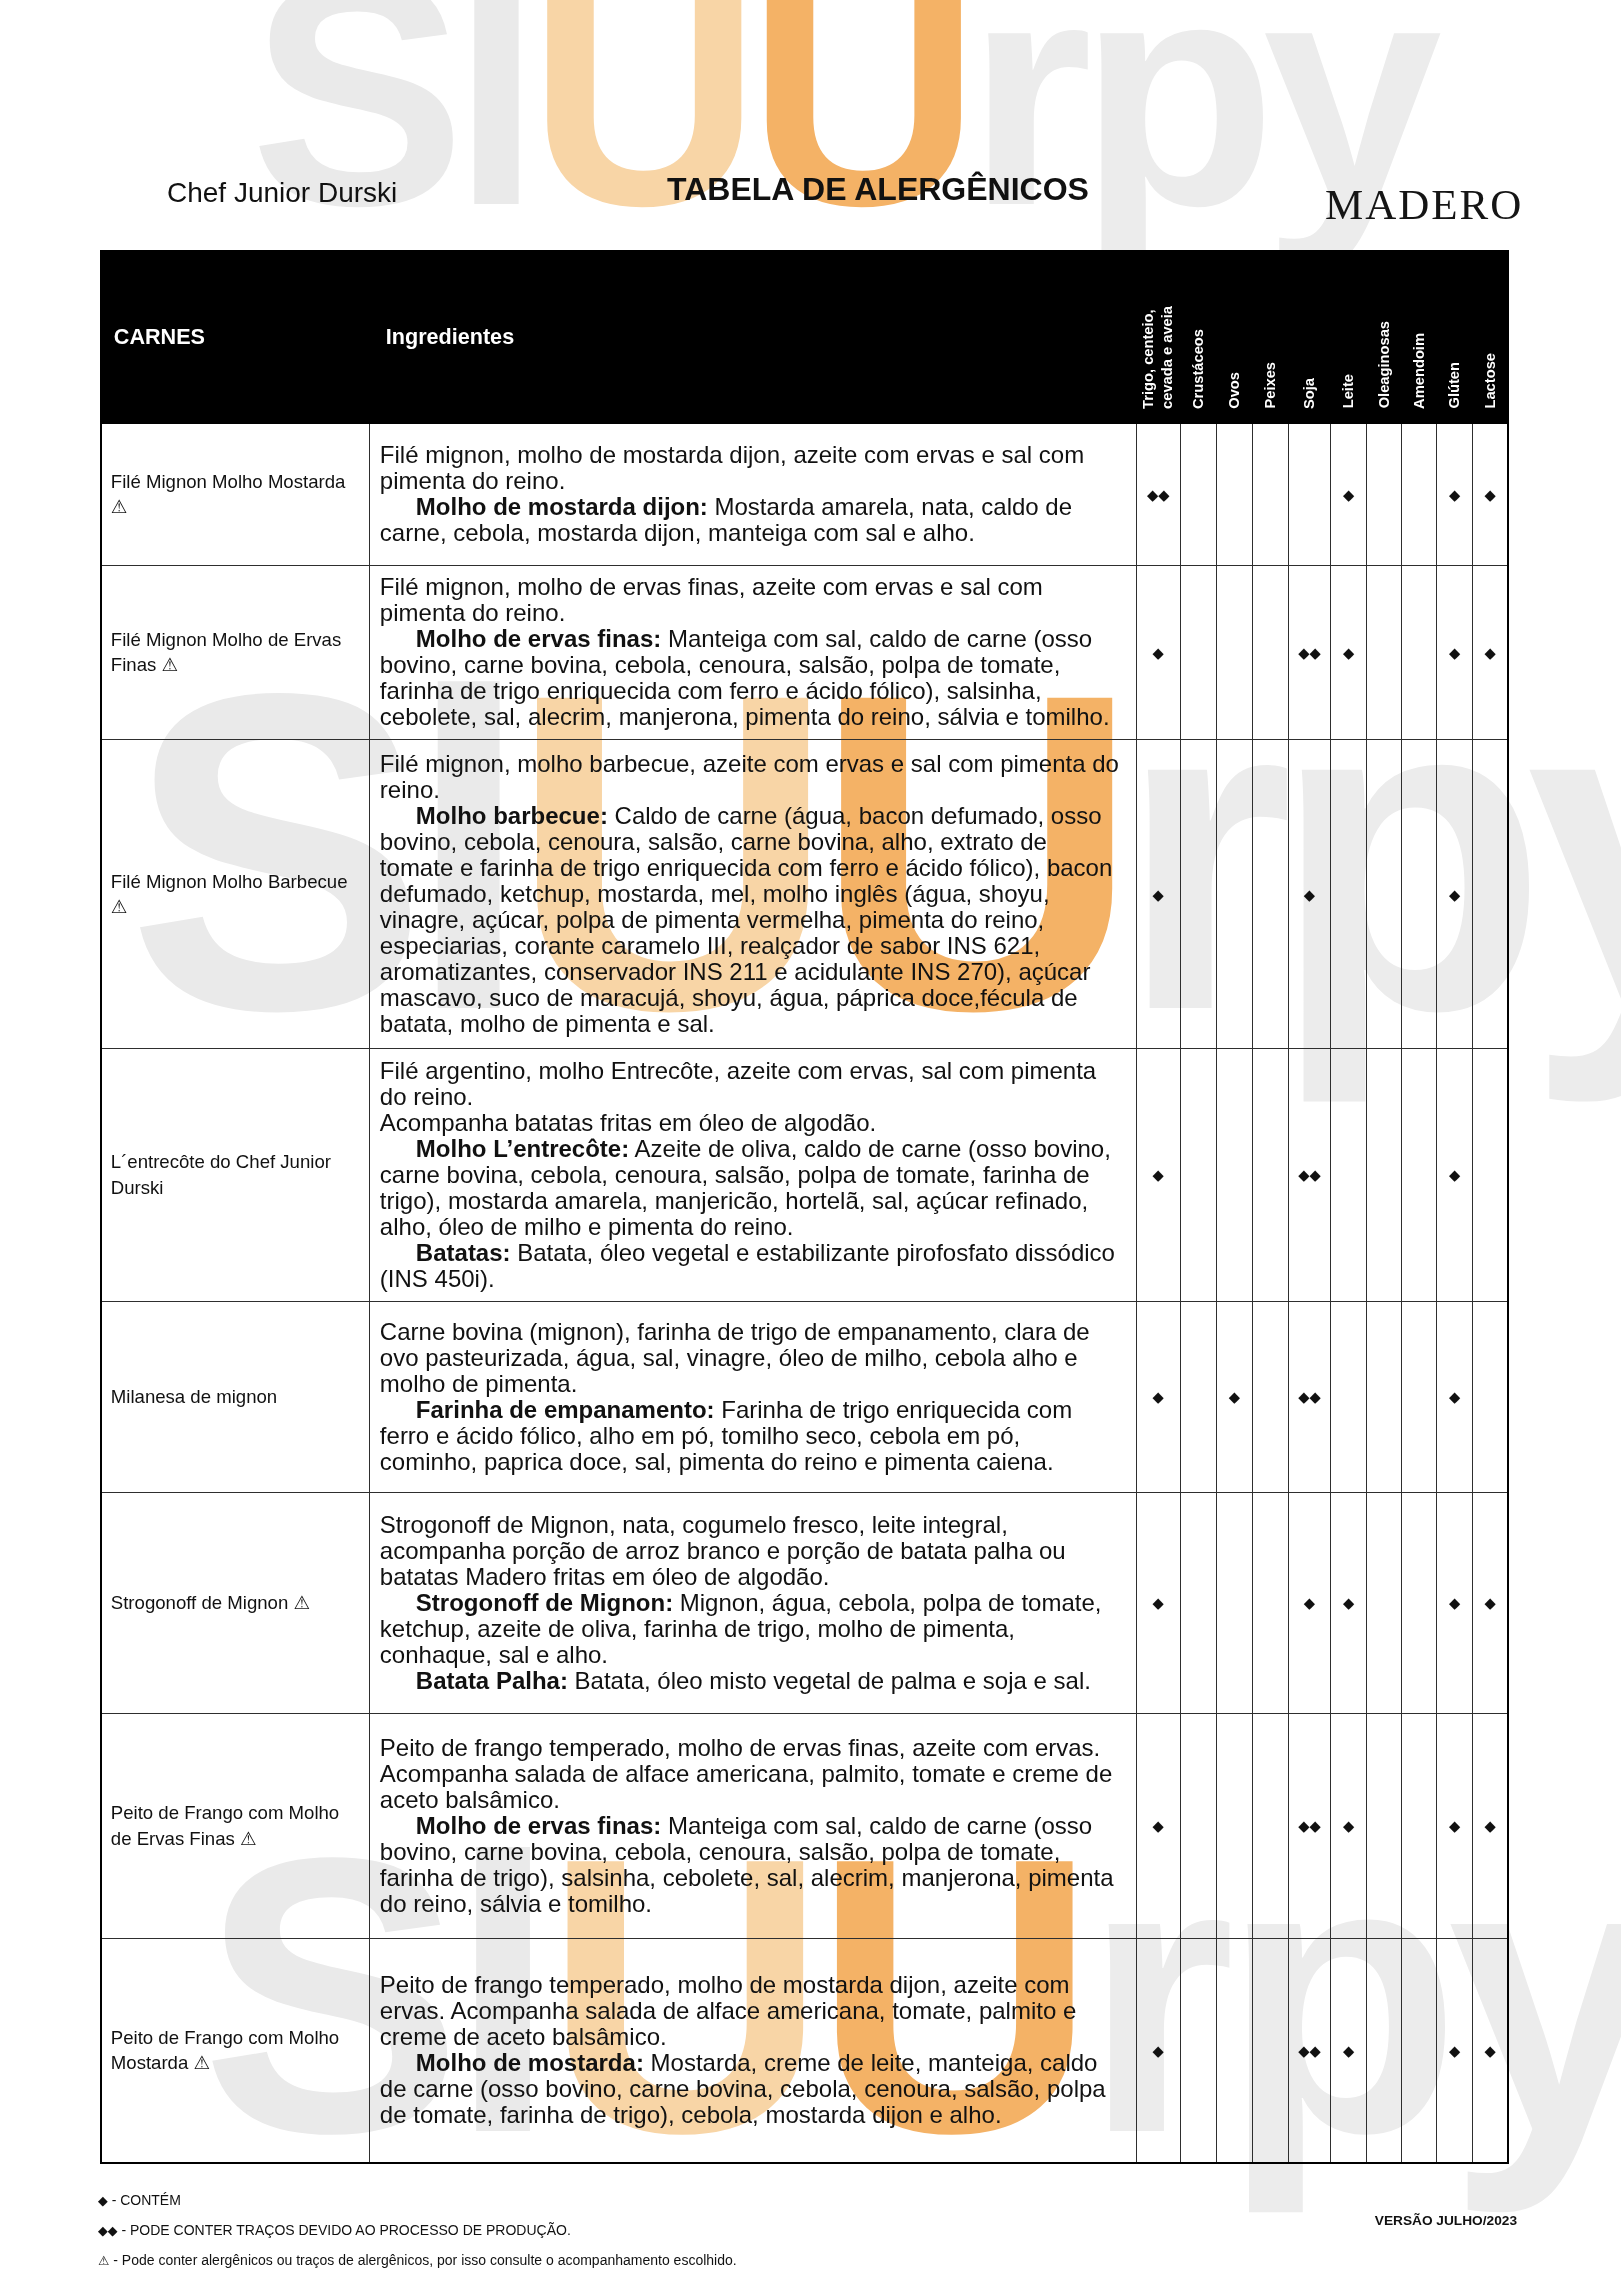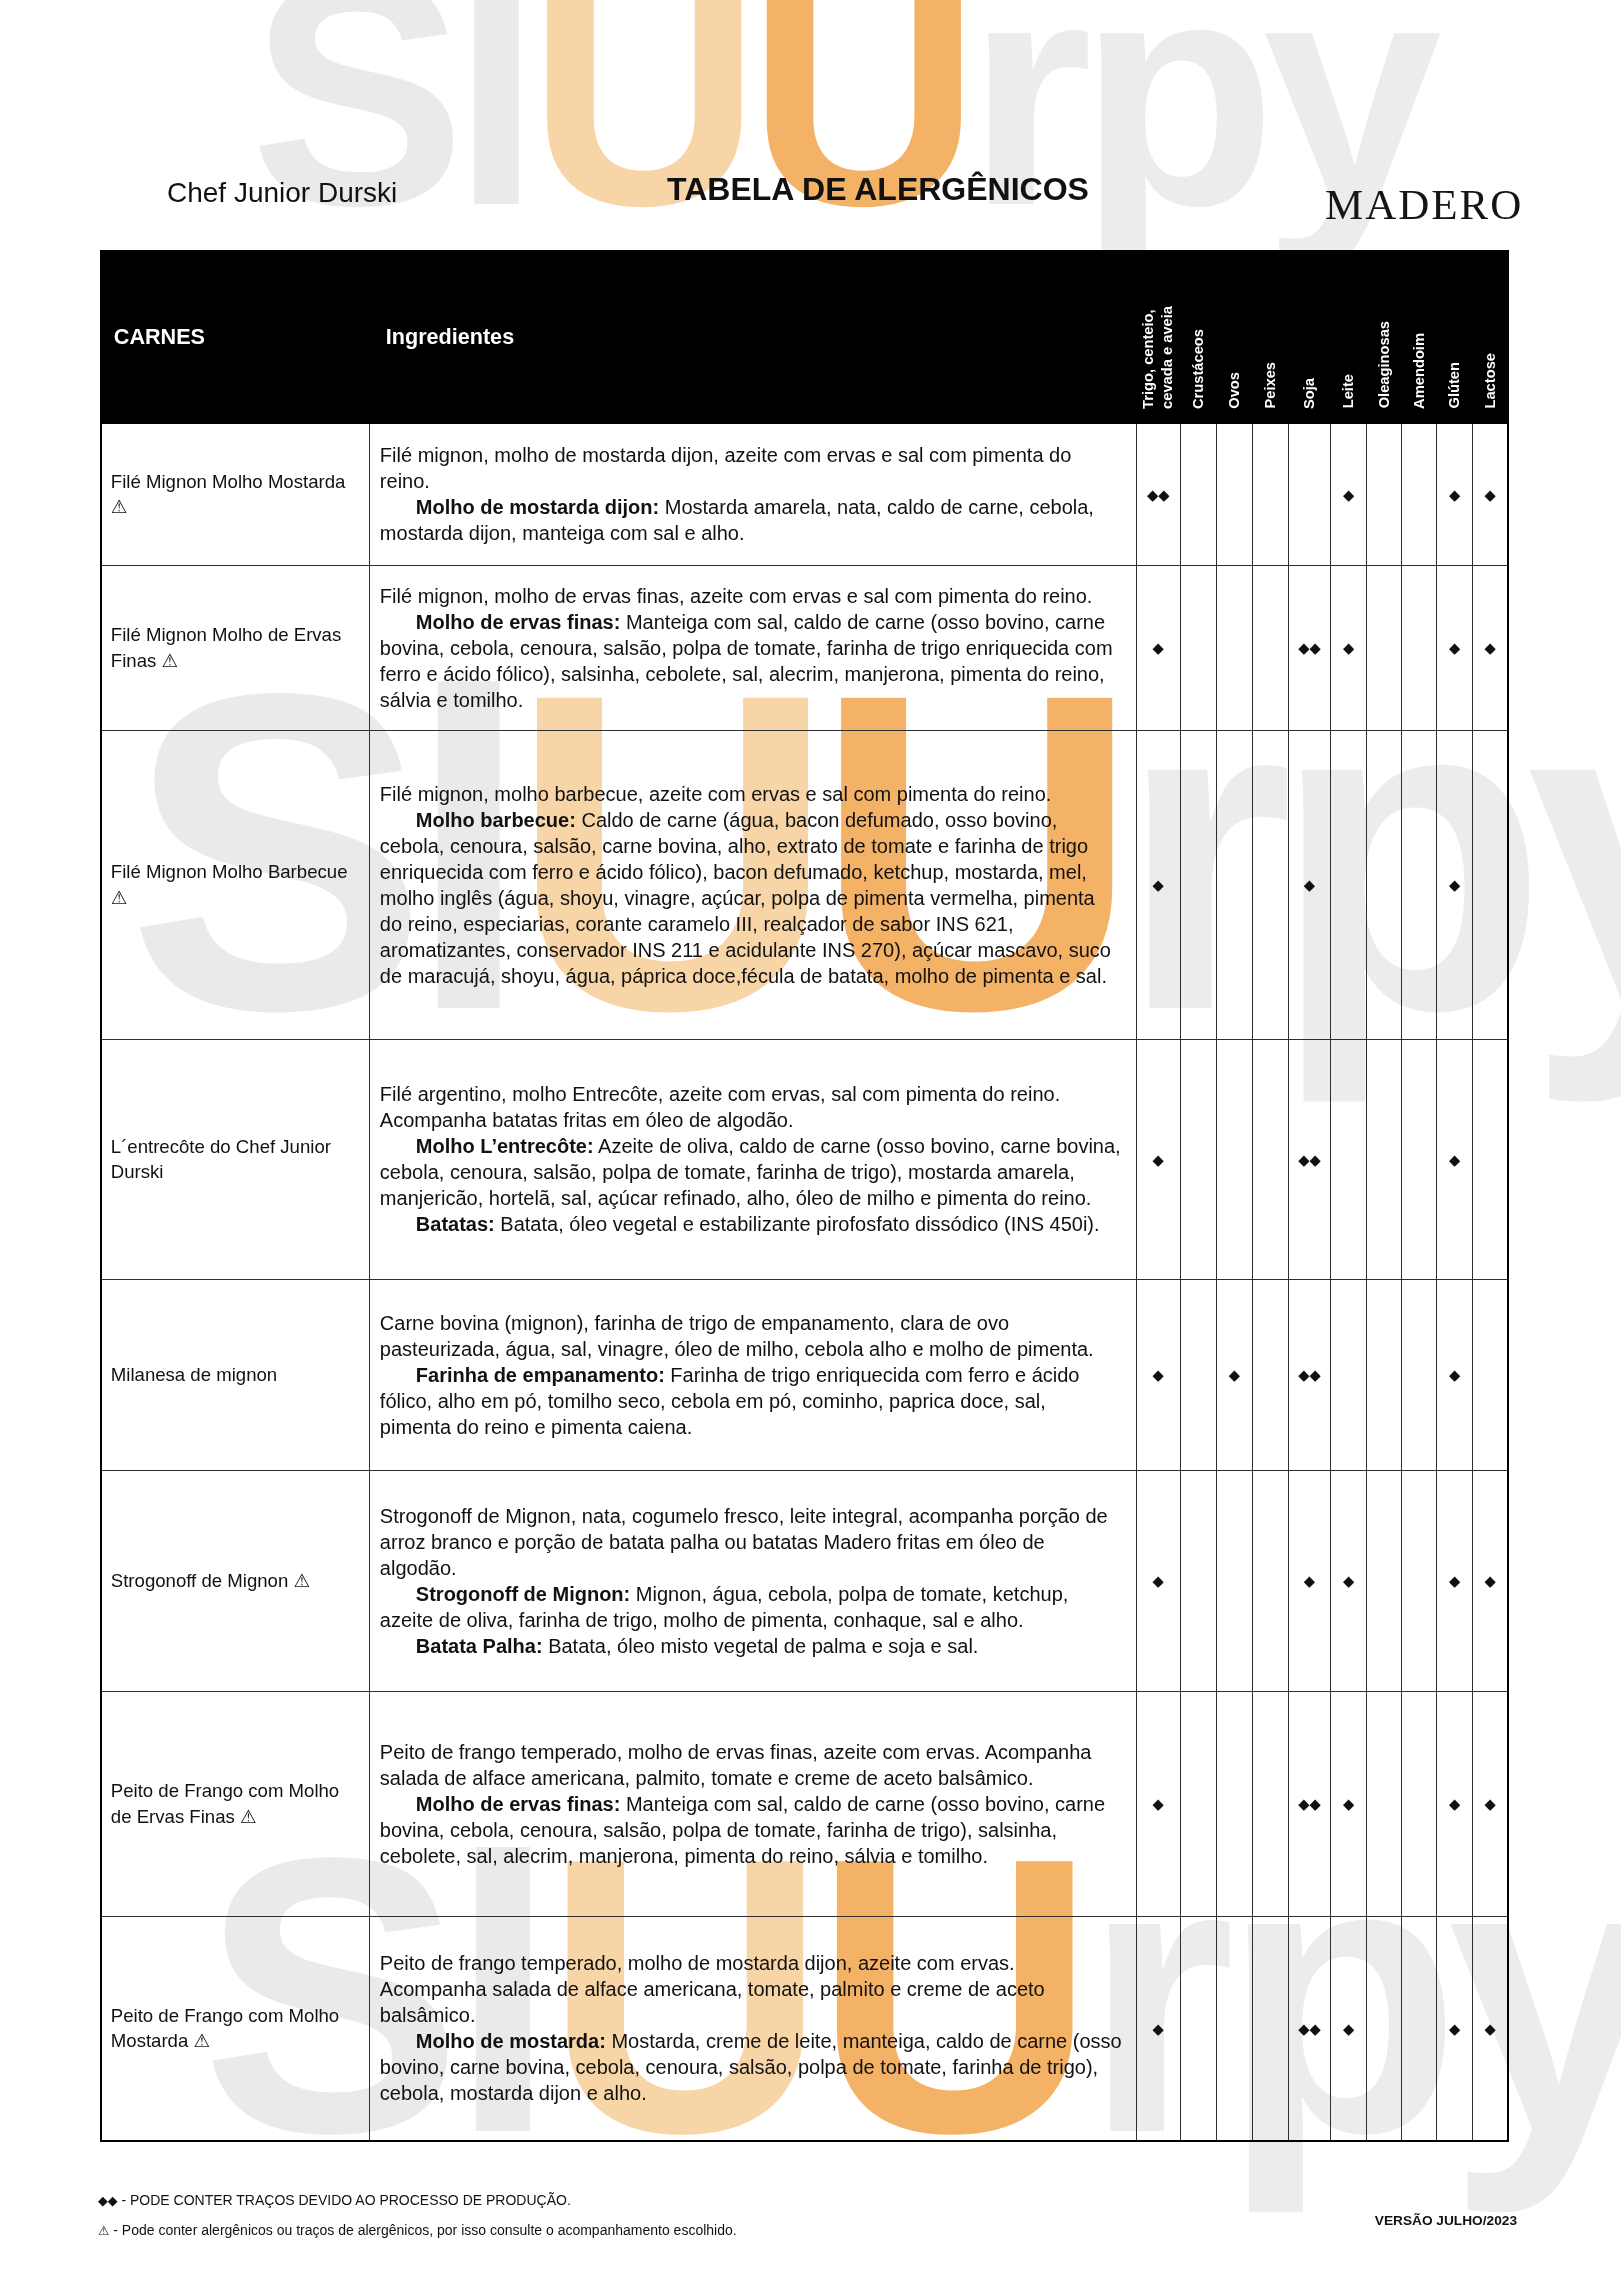--- a/index.html
+++ b/index.html
@@ -39,21 +39,21 @@
   .al-th{vertical-align:bottom;text-align:center;padding-bottom:9.8px;}
   .vlabel{
     display:inline-block;writing-mode:vertical-rl;transform:rotate(180deg);
     font-size:14.7px;font-weight:700;white-space:pre-line;line-height:1.3;text-align:left;
   }
   .name-cell{
     font-weight:400;font-size:18.6px;line-height:25.5px;
     padding:5.9px 5.9px 5.9px 8.8px;vertical-align:middle;text-align:left;background:transparent;
   }
   .ing-cell{
-    font-size:20px;line-height:26px;padding:8.8px 13.7px 8.8px 9.8px;
+    font-size:24px;line-height:26px;padding:8.8px 13.7px 8.8px 9.8px;
     vertical-align:middle;background:transparent;
   }
   .ing-cell .seg b{font-weight:700;margin-left:36px;}
   .mark-cell{
     text-align:center;vertical-align:middle;font-size:14.7px;
     white-space:nowrap;padding:0;background:transparent;
   }
   
   .legend{position:absolute;left:98px;top:2186px;font-size:14px;line-height:29px;color:#111;}
   .legend-line .sym{font-size:12.7px;}
@@ -245,20 +245,24 @@
             <td class="mark-cell"></td>
             <td class="mark-cell"></td>
             <td class="mark-cell">◆</td>
             <td class="mark-cell">◆</td>
           </tr>
         </tbody>
     </table>
 
     <div class="legend">
       <div class="legend-line">
+        <span class="sym">◆</span>
+        <span>- CONTÉM</span>
+      </div>
+      <div class="legend-line">
         <span class="sym">◆◆</span>
         <span>- PODE CONTER TRAÇOS DEVIDO AO PROCESSO DE PRODUÇÃO.</span>
       </div>
       <div class="legend-line">
         <span class="sym">⚠</span>
         <span>- Pode conter alergênicos ou traços de alergênicos, por isso consulte o acompanhamento escolhido.</span>
       </div>
     </div>
 
     <div class="version">VERSÃO JULHO/2023</div>

